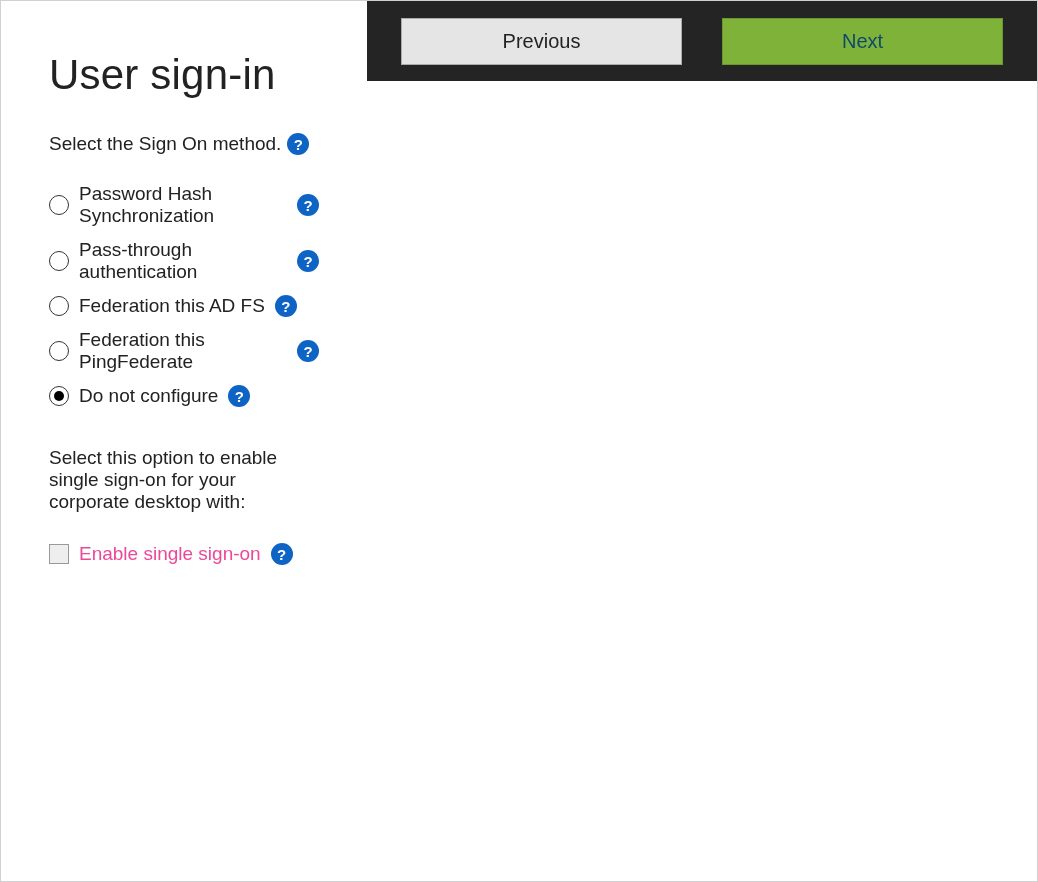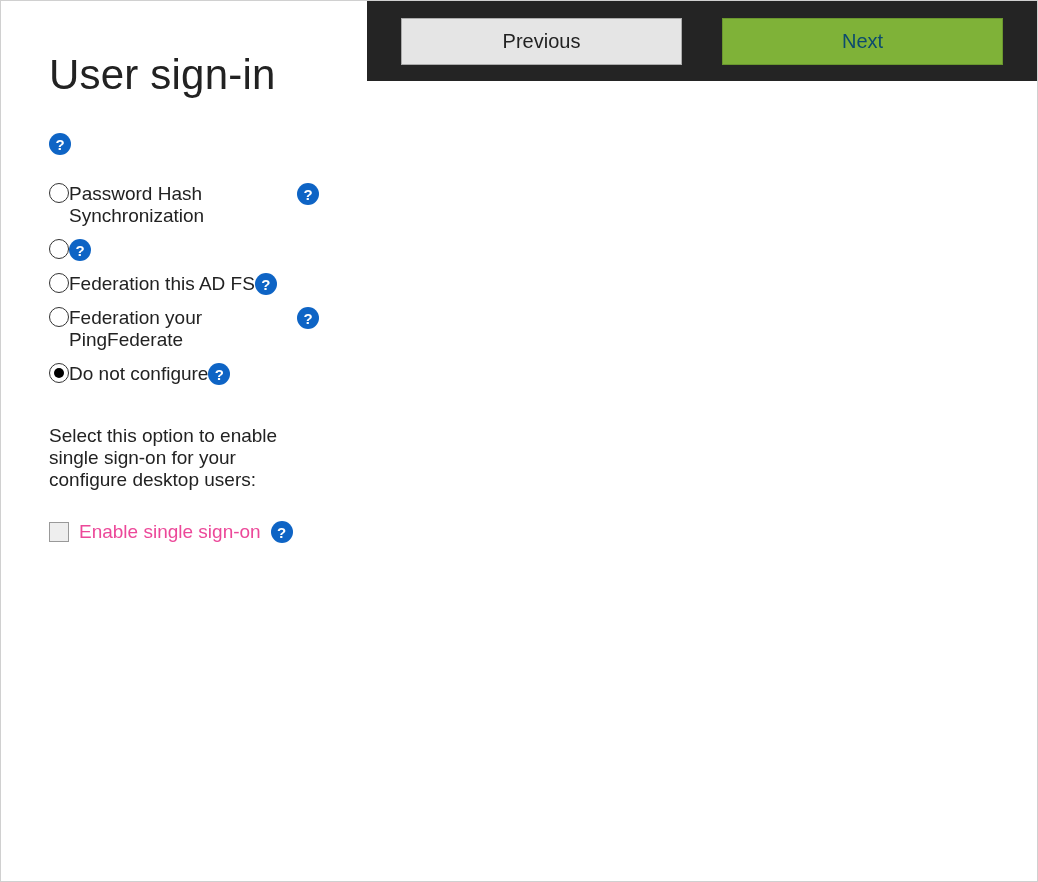--- a/index.html
+++ b/index.html
@@ -55,20 +55,22 @@
       flex: 0 0 auto;
     }
     .radio-group {
       display: flex;
       flex-direction: column;
       gap: 12px;
       margin-bottom: 40px;
     }
     .radio-row {
       display: flex;
+      align-items: center;
+      gap: 10px;
       font-size: 19px;
     }
     .radio {
       position: relative;
       width: 20px;
       height: 20px;
       border: 1.5px solid #333;
       border-radius: 50%;
       background: #fff;
       cursor: pointer;
@@ -140,57 +142,59 @@
   </style>
 </head>
 <body>
 
 <div class="window">
   <div class="content">
 
     <h1 class="page-title">User sign-in</h1>
 
     <div class="instruction">
+      <span>Select the Sign On method.</span>
       <span class="help-icon">?</span>
     </div>
 
     <div class="radio-group">
 
       <div class="radio-row">
         <span class="radio"></span>
         <span class="radio-label">Password Hash Synchronization</span>
         <span class="help-icon">?</span>
       </div>
 
       <div class="radio-row">
         <span class="radio"></span>
+        <span class="radio-label">Pass-through authentication</span>
         <span class="help-icon">?</span>
       </div>
 
       <div class="radio-row">
         <span class="radio"></span>
         <span class="radio-label">Federation this AD FS</span>
         <span class="help-icon">?</span>
       </div>
 
       <div class="radio-row">
         <span class="radio"></span>
-        <span class="radio-label">Federation your PingFederate</span>
+        <span class="radio-label">Federation this PingFederate</span>
         <span class="help-icon">?</span>
       </div>
 
       <div class="radio-row">
         <span class="radio checked"></span>
         <span class="radio-label">Do not configure</span>
         <span class="help-icon">?</span>
       </div>
 
     </div>
 
-    <div class="sso-instruction">Select this option to enable single sign-on for your configure desktop users:</div>
+    <div class="sso-instruction">Select this option to enable single sign-on for your corporate desktop with:</div>
 
     <div class="checkbox-row">
       <span class="checkbox"></span>
       <span class="checkbox-label">Enable single sign-on</span>
       <span class="help-icon">?</span>
     </div>
 
   </div>
 
   <div class="footer">

